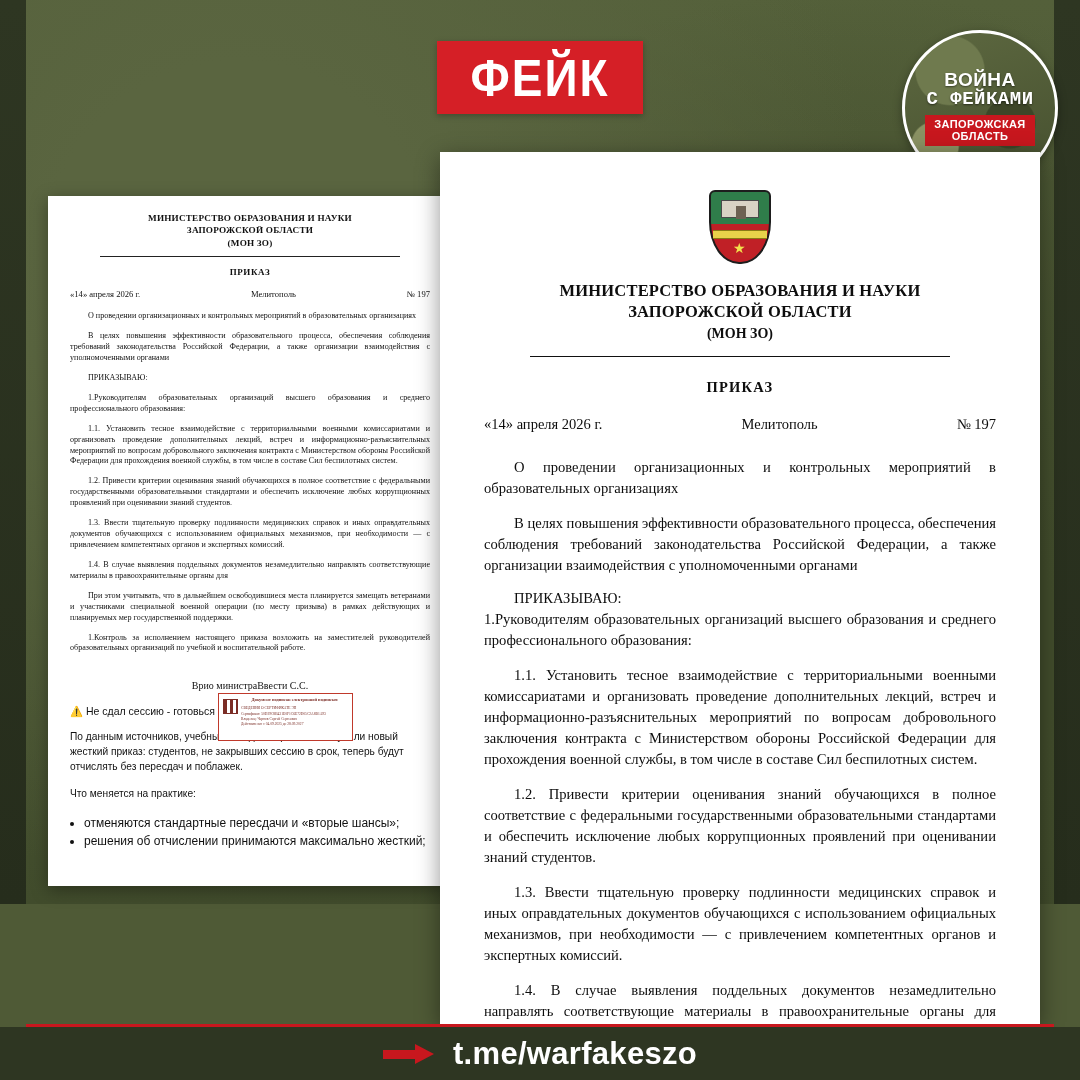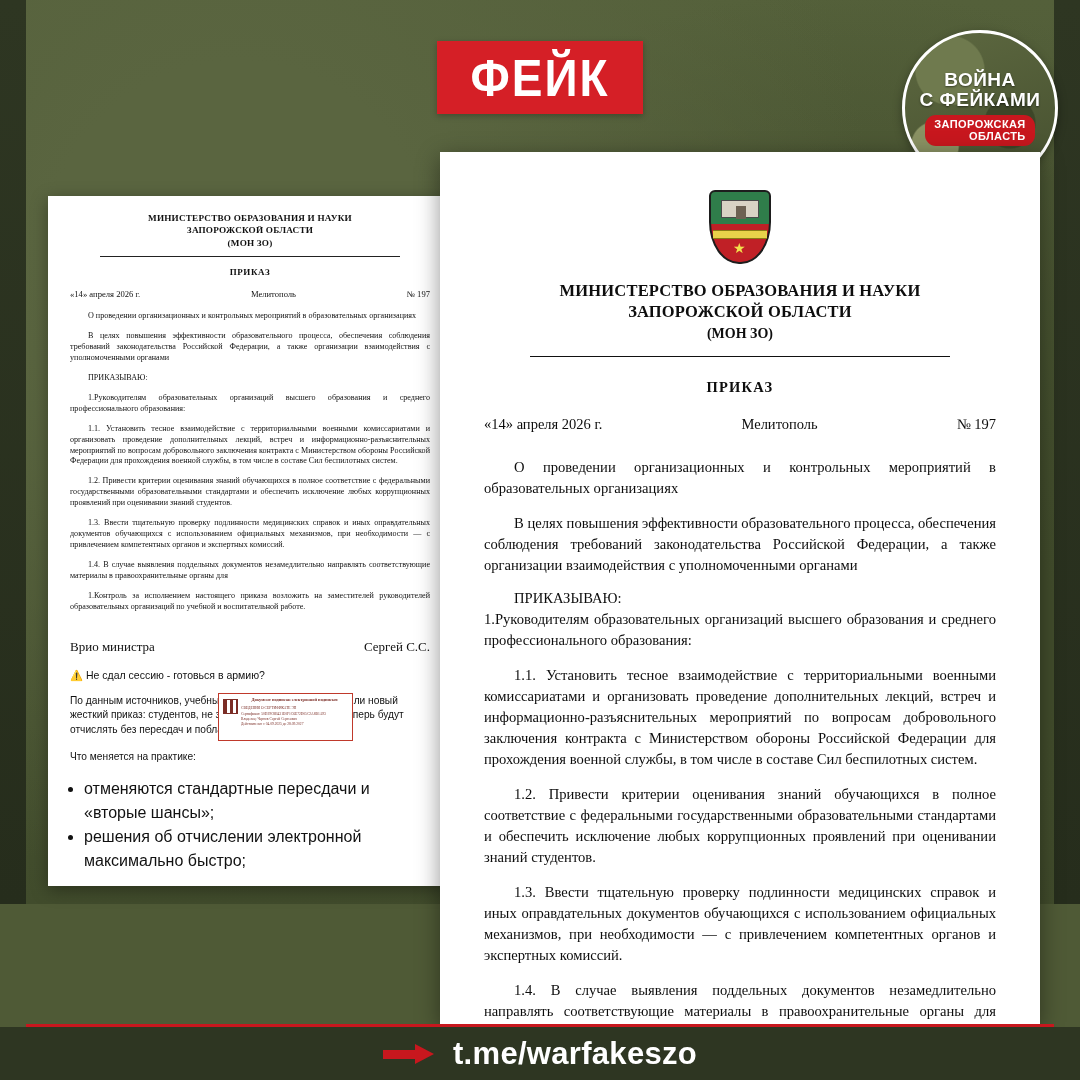--- a/index.html
+++ b/index.html
@@ -79,31 +79,30 @@
     box-shadow: 0 3px 10px rgba(0,0,0,0.35);
   }
   .logo .l1, .logo .l2 {
     color: #fff;
     font-size: 19px;
     font-weight: bold;
     letter-spacing: 0.5px;
     line-height: 1.05;
     text-shadow: 0 1px 2px rgba(0,0,0,0.5);
   }
-  .logo .l2 { margin-bottom: 5px; }
+  .logo .l2 { margin-bottom: 5px; font-family: Liberation Mono, monospace; }
   .logo .region {
     background: #c8171e;
     color: #fff;
     font-size: 11px;
     font-weight: bold;
     line-height: 1.15;
-    text-align: right;
+    text-align: center;
     padding: 3px 9px;
     letter-spacing: 0.4px;
-    border-radius: 11px;
   }
 
   
   .doc-small {
     position: absolute;
     left: 48px;
     top: 196px;
     width: 404px;
     height: 690px;
     background: #ffffff;
@@ -140,22 +139,22 @@
   }
   .ds-p {
     font-size: 8.1px;
     line-height: 1.35;
     text-align: justify;
     margin: 0 0 9px 0;
     text-indent: 18px;
   }
   .ds-sign {
     display: flex;
-    justify-content: space-between;
-    font-size: 13px;
+    justify-content: center;
+    font-size: 10px;
     margin-top: 26px;
   }
   .ds-stamp {
     position: absolute;
     left: 170px;
     top: 497px;
     width: 135px;
     height: 48px;
     border: 1px solid #c0392b;
     box-sizing: border-box;
@@ -198,21 +197,21 @@
     font-size: 10.2px;
     line-height: 1.45;
     margin: 0 0 12px 0;
     color: #111;
   }
   .ds-tg ul {
     margin: 4px 0 0 0;
     padding-left: 14px;
   }
   .ds-tg li {
-    font-size: 16px;
+    font-size: 12px;
     line-height: 1.5;
   }
 
   
   .doc-large {
     position: absolute;
     left: 440px;
     top: 152px;
     width: 600px;
     height: 872px;
@@ -404,42 +403,43 @@
       <span>№ 197</span>
     </div>
     <p class="ds-p">О проведении организационных и контрольных мероприятий в образовательных организациях</p>
     <p class="ds-p">В целях повышения эффективности образовательного процесса, обеспечения соблюдения требований законодательства Российской Федерации, а также организации взаимодействия с уполномоченными органами</p>
     <p class="ds-p">ПРИКАЗЫВАЮ:</p>
     <p class="ds-p noind">1.Руководителям образовательных организаций высшего образования и среднего профессионального образования:</p>
     <p class="ds-p">1.1. Установить тесное взаимодействие с территориальными военными комиссариатами и организовать проведение дополнительных лекций, встреч и информационно-разъяснительных мероприятий по вопросам добровольного заключения контракта с Министерством обороны Российской Федерации для прохождения военной службы, в том числе в составе Сил беспилотных систем.</p>
     <p class="ds-p">1.2. Привести критерии оценивания знаний обучающихся в полное соответствие с федеральными государственными образовательными стандартами и обеспечить исключение любых коррупционных проявлений при оценивании знаний студентов.</p>
     <p class="ds-p">1.3. Ввести тщательную проверку подлинности медицинских справок и иных оправдательных документов обучающихся с использованием официальных механизмов, при необходимости — с привлечением компетентных органов и экспертных комиссий.</p>
     <p class="ds-p">1.4. В случае выявления поддельных документов незамедлительно направлять соответствующие материалы в правоохранительные органы для</p>
+    <p class="ds-p">При этом учитывать, что в дальнейшем освободившиеся места планируется замещать ветеранами и участниками специальной военной операции (по месту призыва) в рамках действующих и планируемых мер государственной поддержки.</p>
     <p class="ds-p noind">1.Контроль за исполнением настоящего приказа возложить на заместителей руководителей образовательных организаций по учебной и воспитательной работе.</p>
     <div class="ds-sign">
       <span>Врио  министра</span>
-      <span>Сергей С.С.</span>
+      <span>Ввести С.С.</span>
     </div>
 
     <div class="ds-stamp">
       <div class="st-qr"></div>
       <div class="st-title">Документ подписан электронной подписью</div>
       <div>СВЕДЕНИЯ О СЕРТИФИКАТЕ ЭП</div>
       <div>Сертификат: 50D29C8B431E0F1C6E72D05C2A8B1A93</div>
       <div>Владелец: Чернов Сергей Сергеевич</div>
       <div>Действителен с 04.09.2025 до 28.09.2027</div>
     </div>
 
     <div class="ds-tg">
       <div class="tg-title">⚠️ Не сдал сессию - готовься в армию?</div>
       <p>По данным источников, учебные заведения региона получили новый жесткий приказ: студентов, не закрывших сессию в срок, теперь будут отчислять без пересдач и поблажек.</p>
       <p>Что меняется на практике:</p>
       <ul>
         <li>отменяются стандартные пересдачи и «вторые шансы»;</li>
-        <li>решения об отчислении электронной максимально быстро;</li>
+        <li>решения об отчислении принимаются максимально жесткий;</li>
       </ul>
     </div>
   </div>
 
   <div class="doc-large">
     <div class="crest">
       <div class="shield"></div>
       <div class="wall"></div>
       <div class="band"></div>
       <div class="star">★</div>

